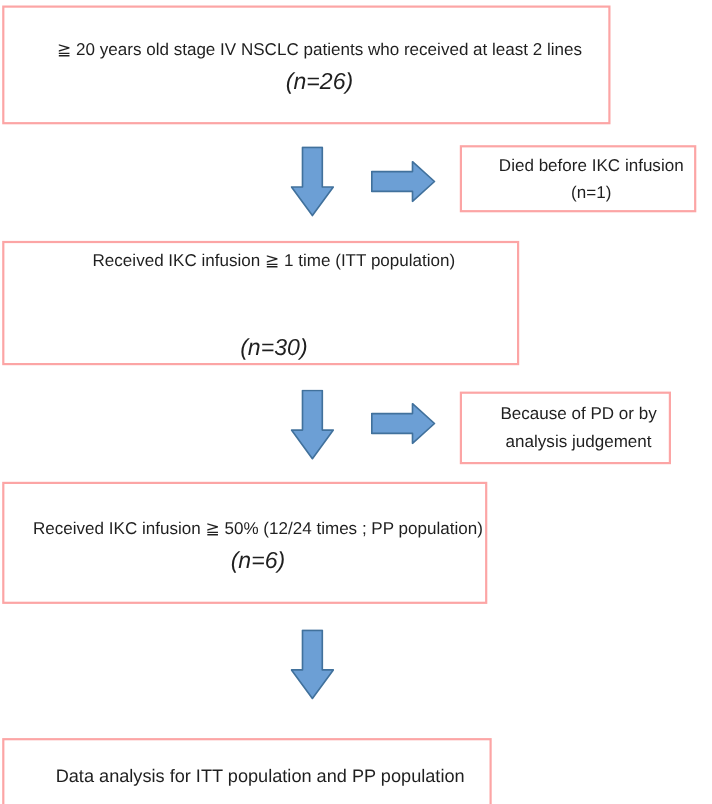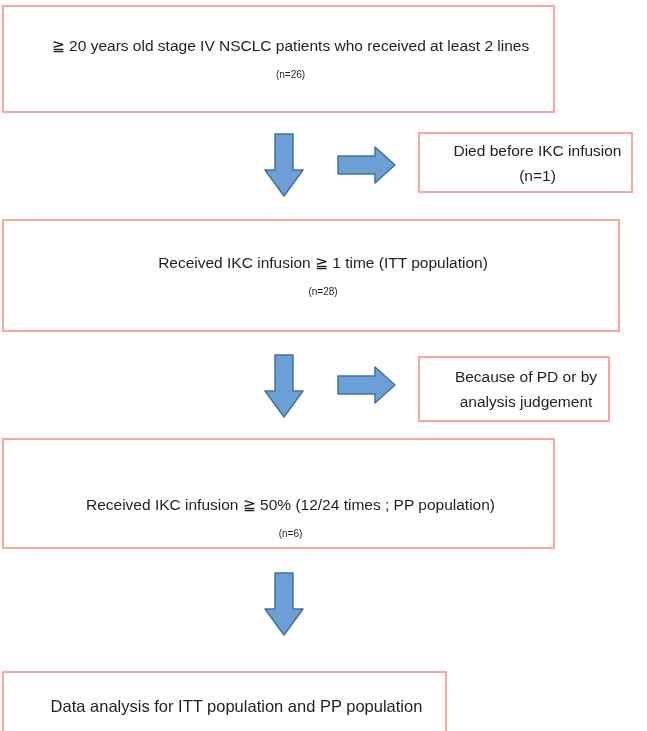--- a/index.html
+++ b/index.html
@@ -18,28 +18,28 @@
     border: 2px solid #fca5a5;
     background: #ffffff;
     display: flex;
     flex-direction: column;
     align-items: center;
     justify-content: center;
     text-align: center;
     padding-left: 24px;
   }
   .box .line { line-height: 33px; font-size: 15.5px; white-space: nowrap; }
-  .box .nline { line-height: 26px; font-size: 10px; }
+  .box .nline { line-height: 26px; font-size: 21px; font-style: italic; }
   .side .line { line-height: 25px; font-size: 15.5px; }
 
   
   #box-eligible { left: 2px;  top: 5px;   width: 553px; height: 108px; }
   #box-eligible .line { line-height: 32px; }
-  #box-itt      { left: 2px;  top: 219px; width: 618px; height: 113px; }
-  #box-pp       { left: 2px;  top: 438px; width: 553px; height: 111px; justify-content: flex-end; }
+  #box-itt      { left: 2px;  top: 219px; width: 470px; height: 113px; justify-content: space-between; }
+  #box-pp       { left: 2px;  top: 438px; width: 441px; height: 111px; }
   #box-analysis { left: 2px;  top: 657px; width: 445px; height: 71px; margin-top: 14px;  }
   #box-analysis .line { font-size: 16.5px; }
 
   
   #box-died     { left: 418px; top: 132px; width: 215px; height: 61px; }
   #box-pd       { left: 418px; top: 356px; width: 192px; height: 66px; text-align: center; }
 
   
   .arrow { position: absolute; }
   #arrow-down-1  { left: 264px; top: 133px; }
@@ -67,21 +67,21 @@
     <polygon points="1,10 38,10 38,1 58,19 38,37 38,28 1,28"></polygon>
   </svg>
 
   <div class="box side" id="box-died">
     <div class="line">Died before IKC infusion</div>
     <div class="line">(n=1)</div>
   </div>
 
   <div class="box main" id="box-itt">
     <div class="line">Received IKC infusion ≧ 1 time (ITT population)</div>
-    <div class="nline">(n=28)</div>
+    <div class="nline">(n=30)</div>
   </div>
 
   <svg class="arrow" id="arrow-down-2" width="40" height="65" viewBox="0 0 40 65">
     <polygon points="11,1 29,1 29,37 39,37 20,63 1,37 11,37"></polygon>
   </svg>
 
   <svg class="arrow" id="arrow-right-2" width="60" height="38" viewBox="0 0 60 38">
     <polygon points="1,10 38,10 38,1 58,19 38,37 38,28 1,28"></polygon>
   </svg>
 

